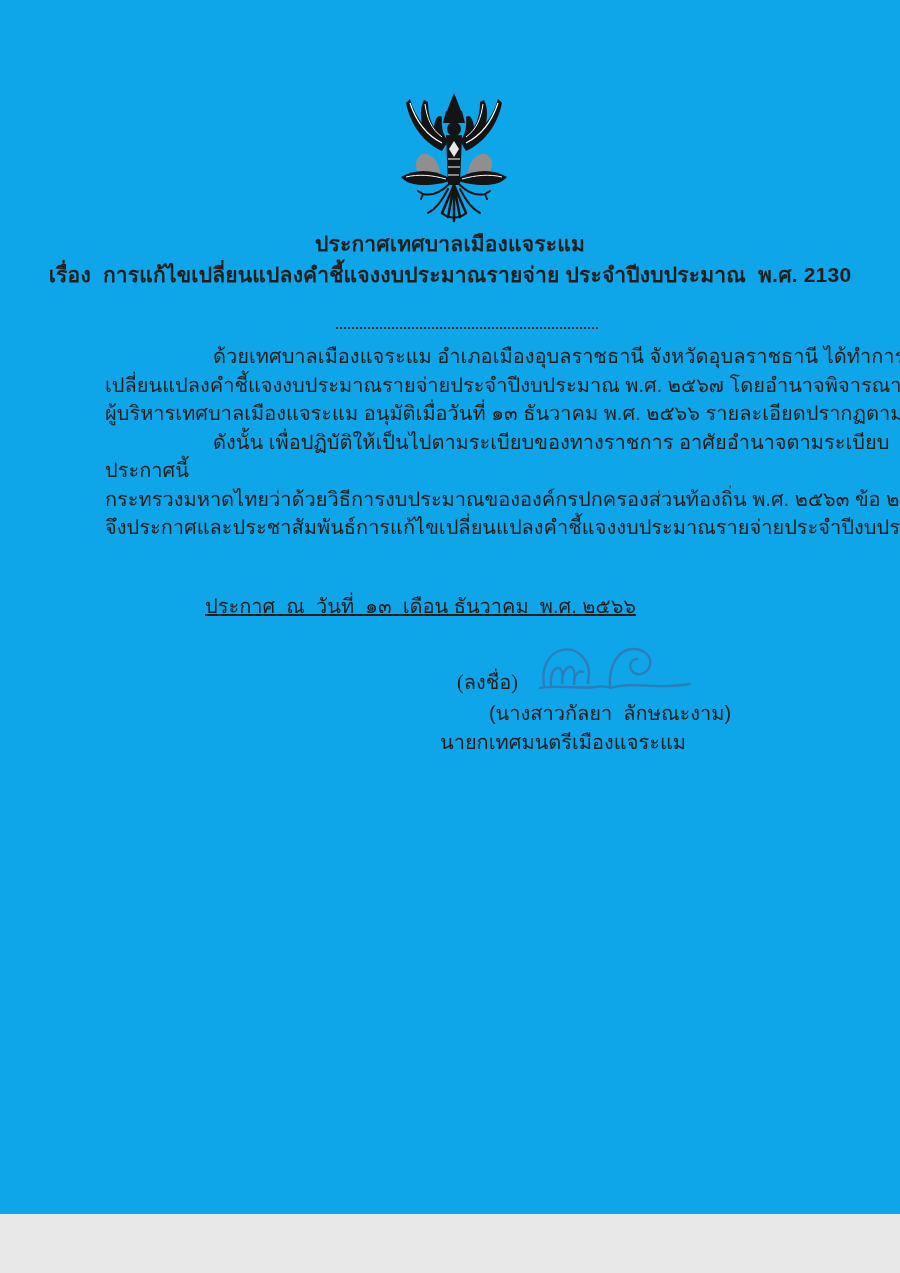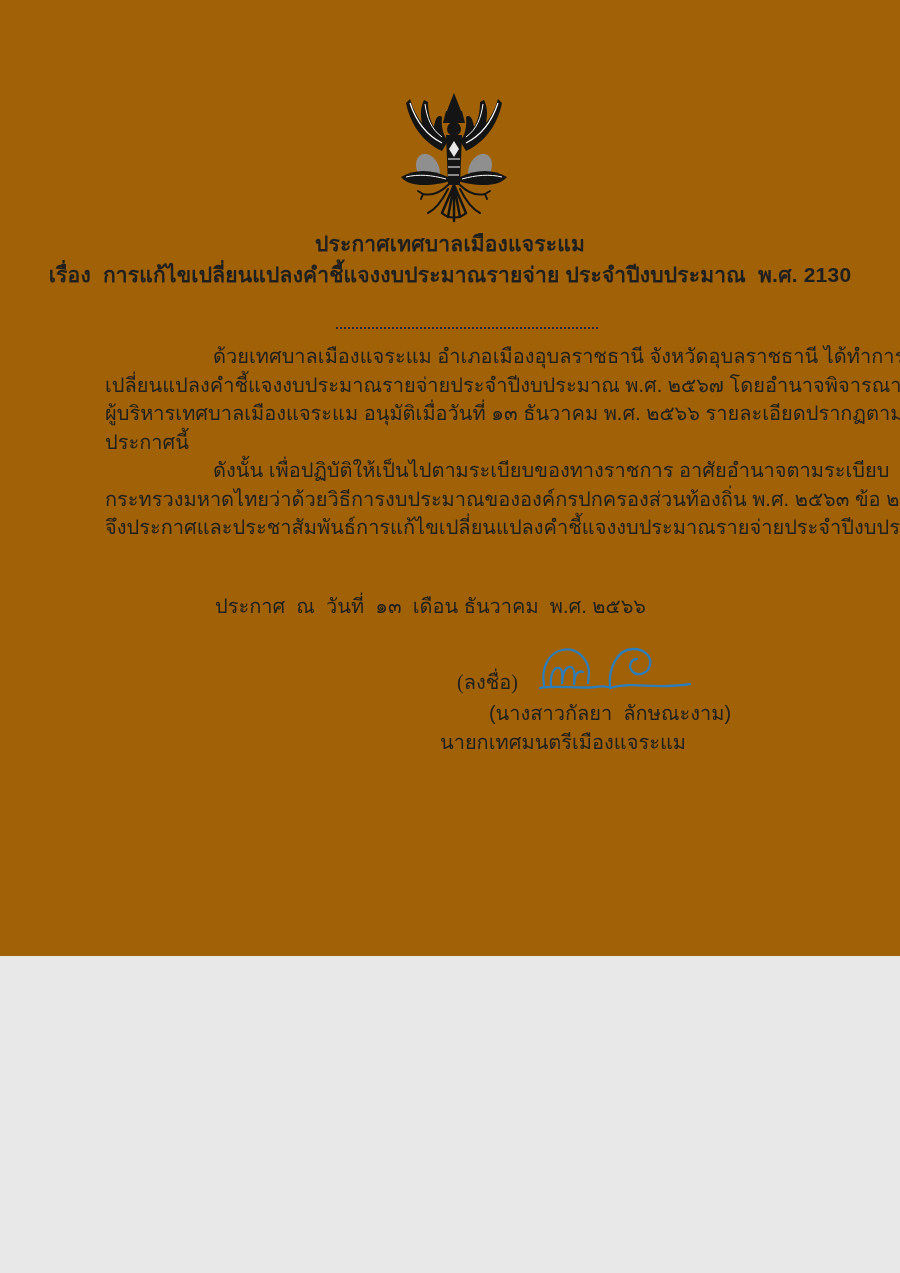--- a/index.html
+++ b/index.html
@@ -2,23 +2,23 @@
 <html><head>
 <meta charset="utf-8">
 <style>
   * { margin: 0; padding: 0; box-sizing: border-box; }
   html, body { background: #e8e8e8; }
   body { font-family: "Liberation Sans", "DejaVu Sans", sans-serif; }
 
   .page {
     position: relative;
     width: 900px;
-    height: 956px;
+    height: 1214px;
     margin: 0 auto;
-    background: #a16207;
+    background: #0ea5e9;
     color: #1f1f1f;
     overflow: hidden;
   }
 
   .emblem {
     position: absolute;
     left: 398px;
     top: 93px;
     width: 112px;
     height: 132px;
@@ -54,23 +54,24 @@
     width: 692px;
     font-size: 20px;
     line-height: 28.5px;
   }
   .line { white-space: pre; }
   .indent { text-indent: 108px; }
 
   .date-line {
     position: absolute;
     top: 590px;
-    left: 215px;
+    left: 205px;
     font-size: 20px;
     white-space: pre;
+    text-decoration: underline;
   }
 
   .sig-label {
     position: absolute;
     top: 666px;
     left: 457px;
     font-size: 20px;
     white-space: pre;
     font-family: Liberation Serif, serif;
   }
@@ -143,22 +144,22 @@
     <div class="title-line">ประกาศเทศบาลเมืองแจระแม</div>
     <div class="title-line">เรื่อง  การแก้ไขเปลี่ยนแปลงคำชี้แจงงบประมาณรายจ่าย ประจำปีงบประมาณ  พ.ศ. 2130</div>
   </div>
 
   <div class="dotted-divider"></div>
 
   <div class="body-block">
     <div class="line indent">ด้วยเทศบาลเมืองแจระแม อำเภอเมืองอุบลราชธานี จังหวัดอุบลราชธานี ได้ทำการแก้ไข</div>
     <div class="line">เปลี่ยนแปลงคำชี้แจงงบประมาณรายจ่ายประจำปีงบประมาณ พ.ศ. ๒๕๖๗ โดยอำนาจพิจารณาอนุมัติจาก</div>
     <div class="line">ผู้บริหารเทศบาลเมืองแจระแม อนุมัติเมื่อวันที่ ๑๓ ธันวาคม พ.ศ. ๒๕๖๖ รายละเอียดปรากฏตามแนบท้าย</div>
+    <div class="line indent">ดังนั้น เพื่อปฏิบัติให้เป็นไปตามระเบียบของทางราชการ อาศัยอำนาจตามระเบียบ</div>
     <div class="line">ประกาศนี้</div>
-    <div class="line indent">ดังนั้น เพื่อปฏิบัติให้เป็นไปตามระเบียบของทางราชการ อาศัยอำนาจตามระเบียบ</div>
     <div class="line">กระทรวงมหาดไทยว่าด้วยวิธีการงบประมาณขององค์กรปกครองส่วนท้องถิ่น พ.ศ. ๒๕๖๓ ข้อ ๒๘ และข้อ ๓๒</div>
     <div class="line">จึงประกาศและประชาสัมพันธ์การแก้ไขเปลี่ยนแปลงคำชี้แจงงบประมาณรายจ่ายประจำปีงบประมาณ</div>
   </div>
 
   <div class="date-line">ประกาศ  ณ  วันที่  ๑๓  เดือน ธันวาคม  พ.ศ. ๒๕๖๖</div>
 
   <div class="sig-label">(ลงชื่อ)</div>
 
   <div class="sig-ink">
     <svg viewBox="0 0 155 52" xmlns="http://www.w3.org/2000/svg" aria-hidden="true">

